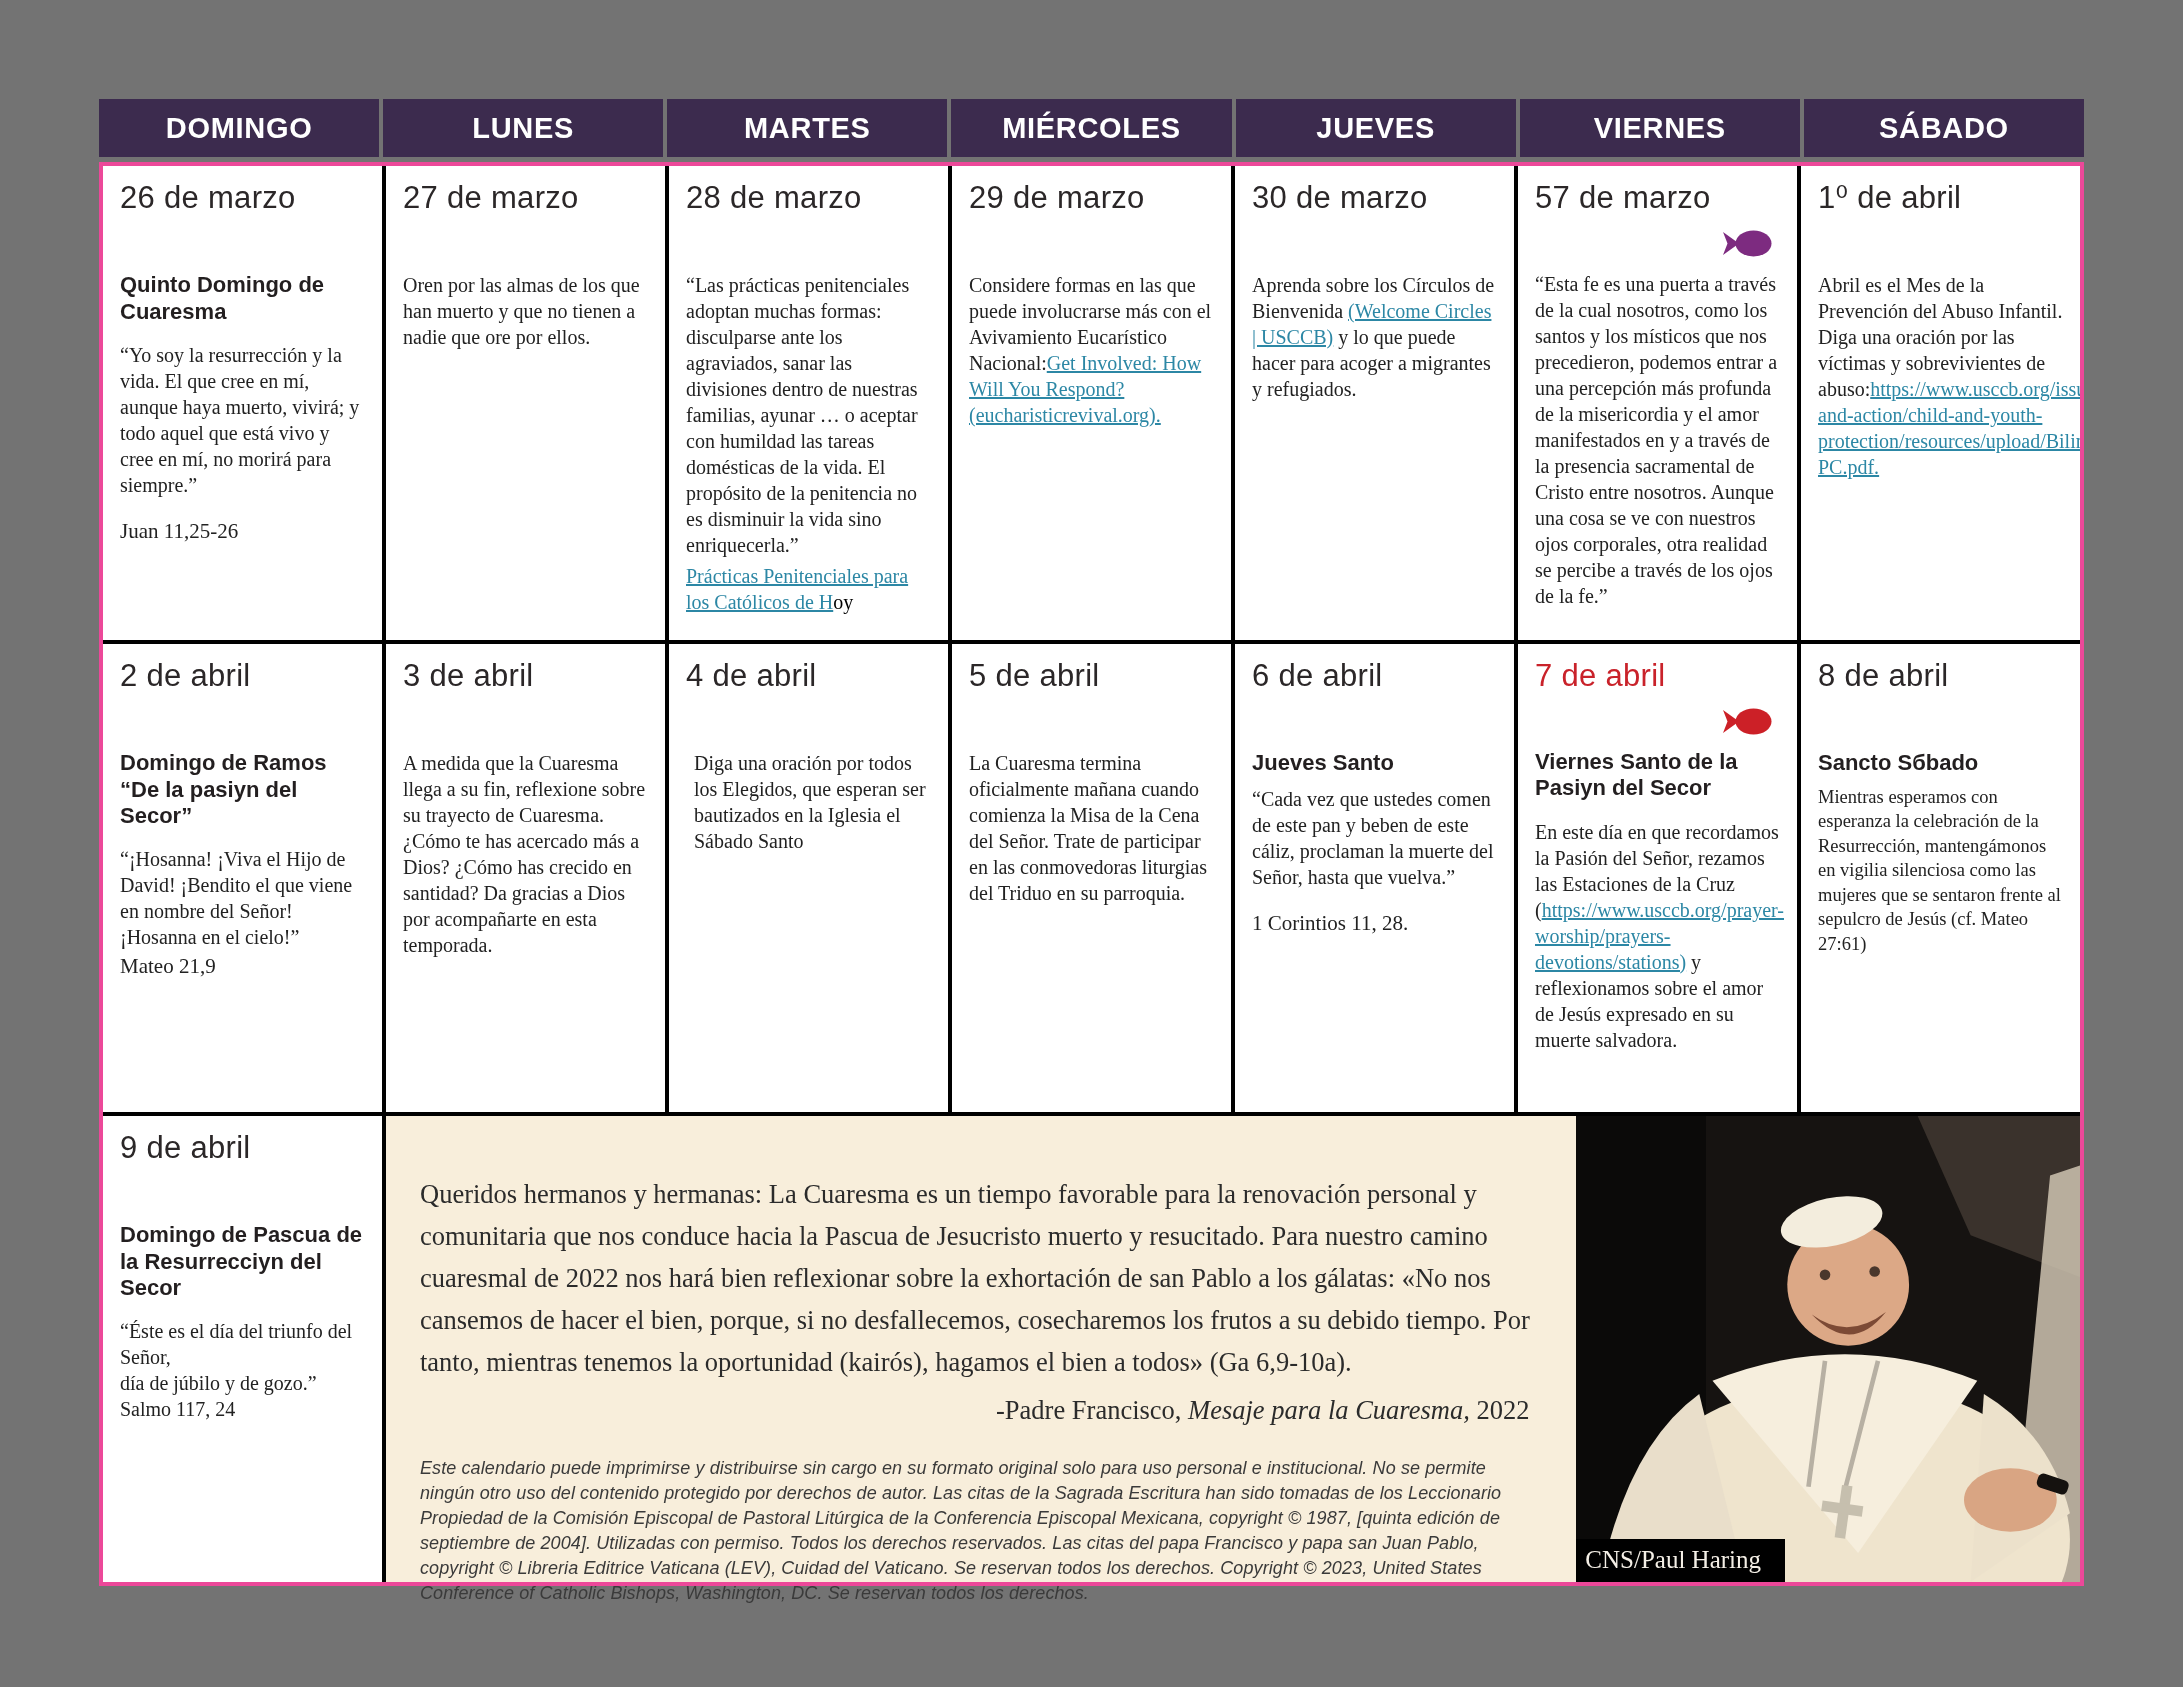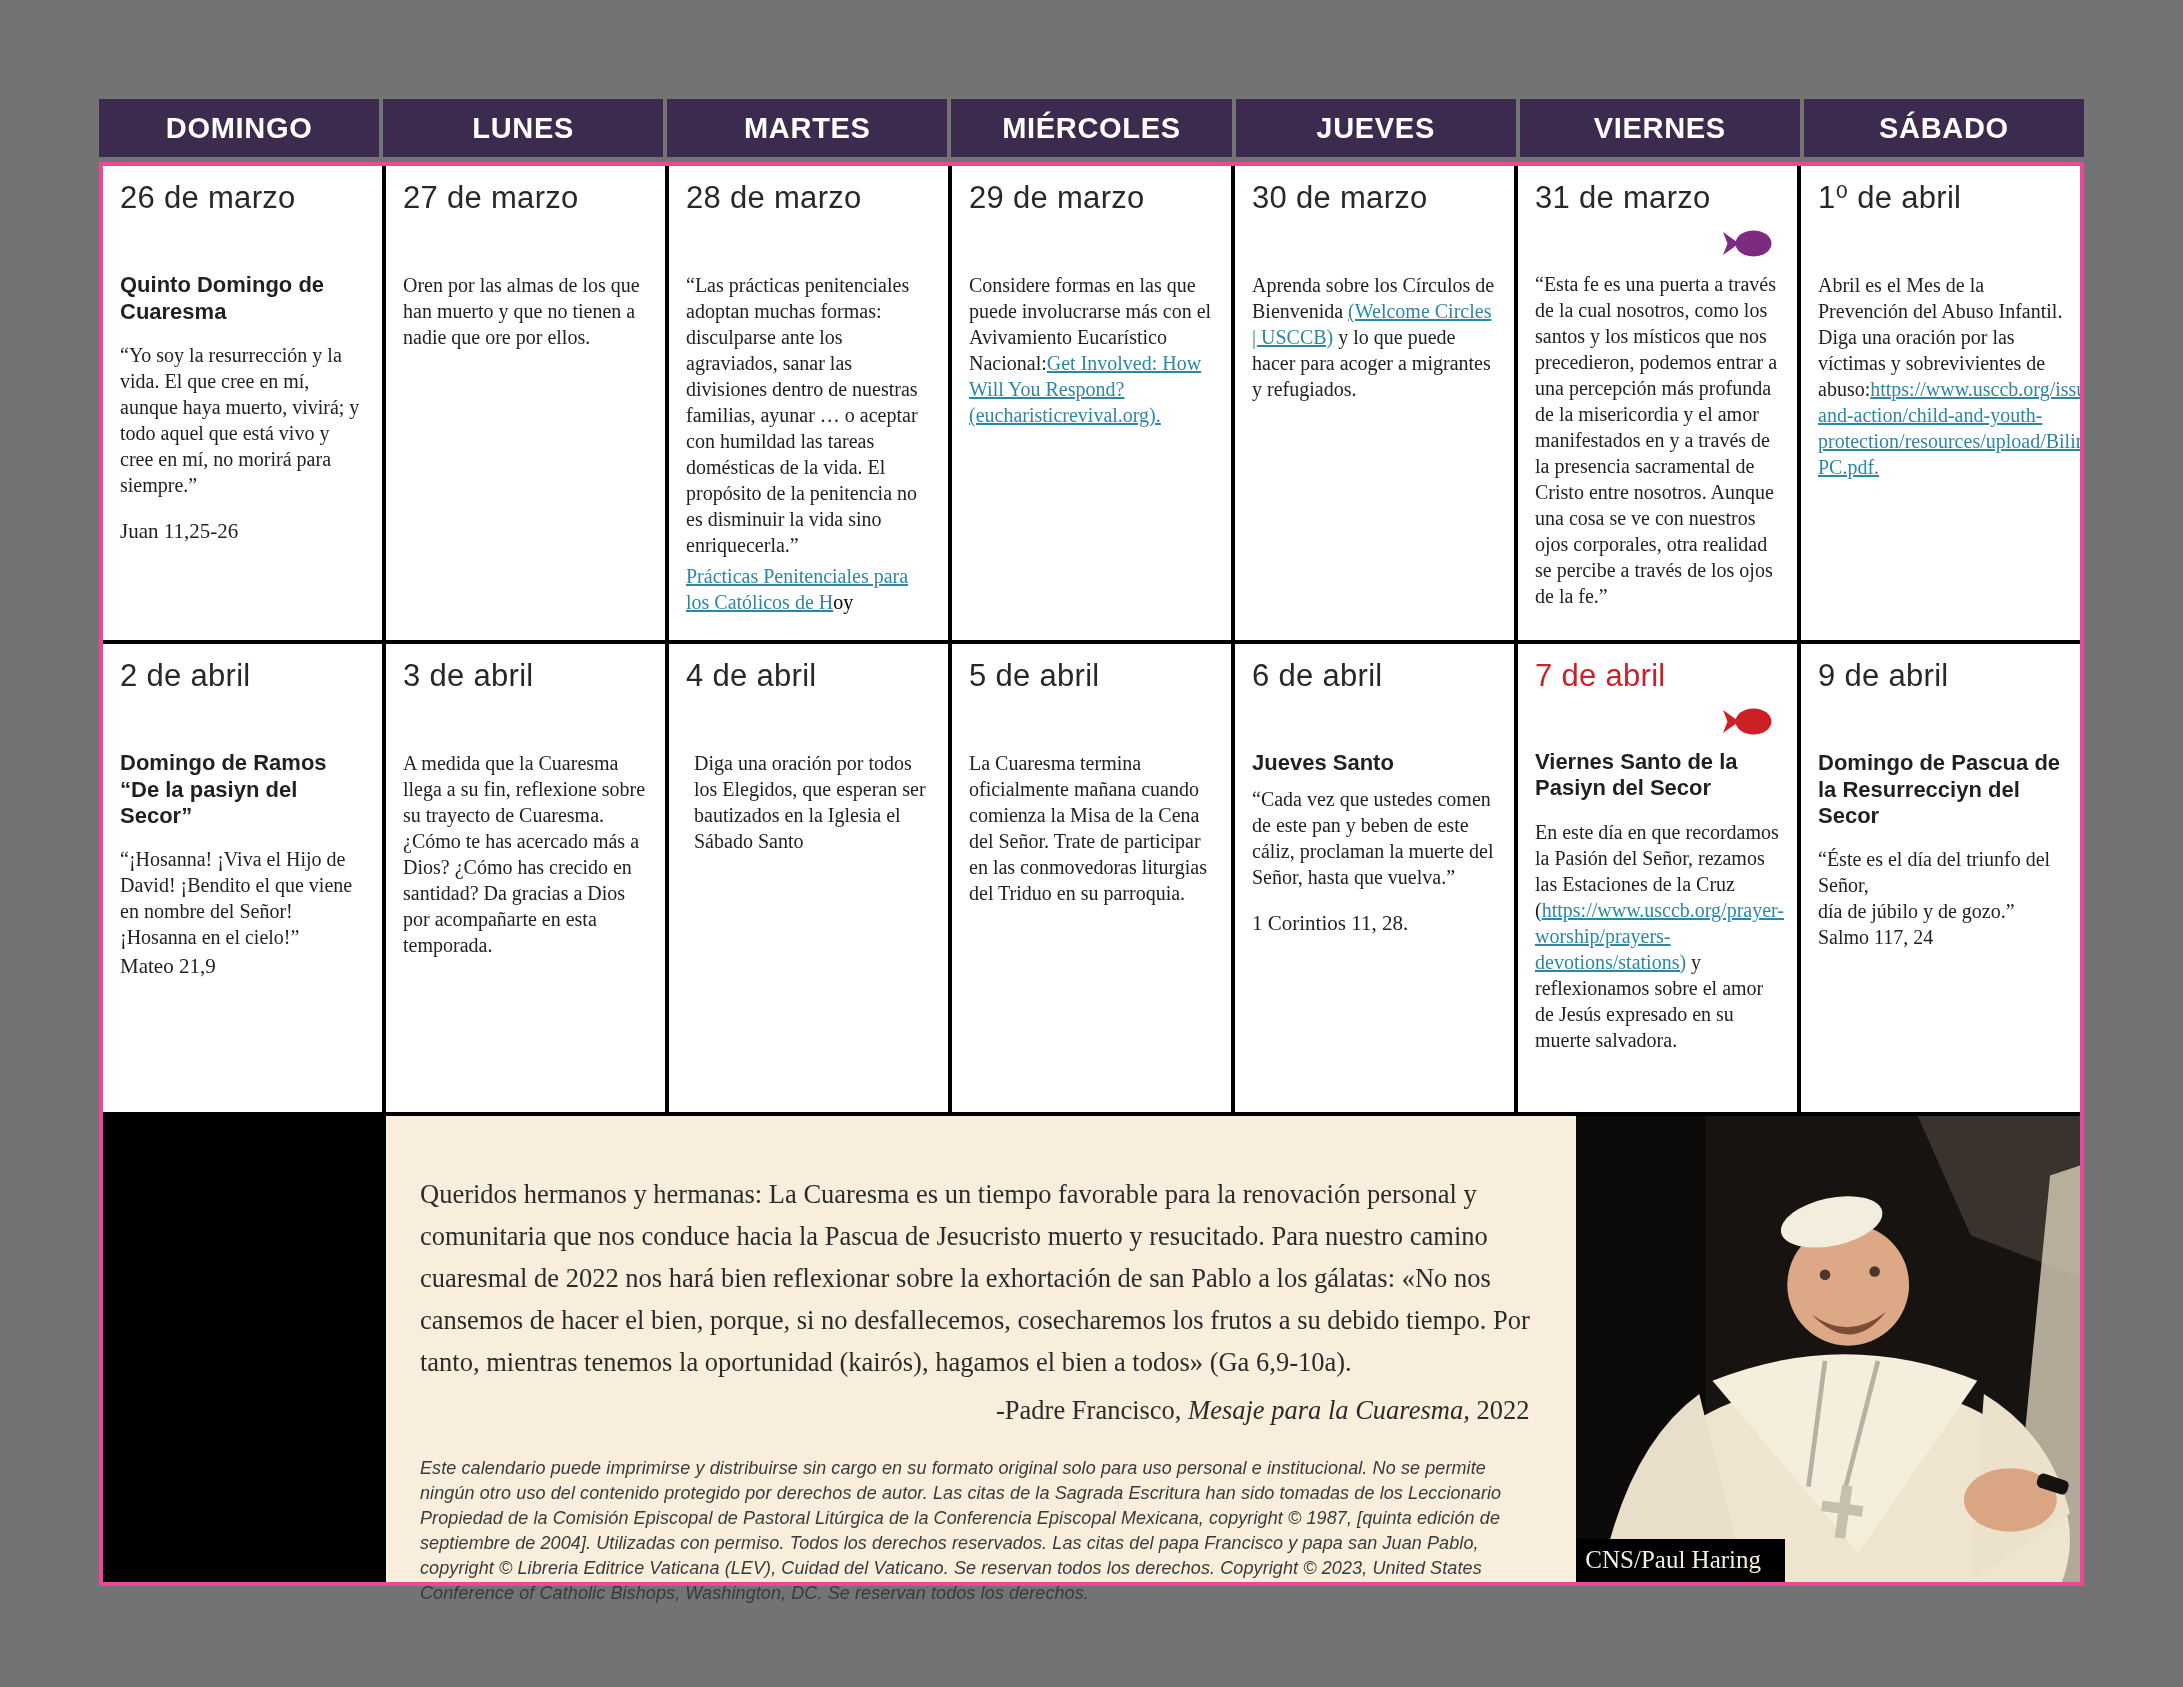--- a/index.html
+++ b/index.html
@@ -81,21 +81,21 @@
         <div class="date">29 de marzo</div>
         <p class="body"><span>Considere formas en las que puede involucrarse más con el Avivamiento Eucarístico Nacional:</span><span class="link">Get Involved: How Will You Respond? (eucharisticrevival.org).</span></p>
       </div>
 
       <div class="cell">
         <div class="date">30 de marzo</div>
         <p class="body"><span>Aprenda sobre los Círculos de Bienvenida </span><span class="link">(Welcome Circles | USCCB)</span><span> y lo que puede hacer para acoger a migrantes y refugiados.</span></p>
       </div>
 
       <div class="cell has-fish">
-        <div class="date">31 de marzo</div>
+        <div class="date">57 de marzo</div>
         <svg class="fish purple" viewBox="0 0 100 58">
           <path d="M34 29 L2 6 L11 29 L2 52 Z"></path>
           <ellipse cx="63" cy="29" rx="36" ry="26"></ellipse>
         </svg>
         <p class="body">“Esta fe es una puerta a través de la cual nosotros, como los santos y los místicos que nos precedieron, podemos entrar a una percepción más profunda de la misericordia y el amor manifestados en y a través de la presencia sacramental de Cristo entre nosotros. Aunque una cosa se ve con nuestros ojos corporales, otra realidad se percibe a través de los ojos de la fe.”</p>
       </div>
 
       <div class="cell">
         <div class="date">1⁰ de abril</div>
         <p class="body"><span>Abril es el Mes de la Prevención del Abuso Infantil. Diga una oración por las víctimas y sobrevivientes de abuso:</span><span class="link">https://www.usccb.org/issues-and-action/child-and-youth-protection/resources/upload/Bilingual-PC.pdf.</span></p>
@@ -133,20 +133,25 @@
       <div class="cell has-fish">
         <div class="date red">7 de abril</div>
         <svg class="fish red" viewBox="0 0 100 58">
           <path d="M34 29 L2 6 L11 29 L2 52 Z"></path>
           <ellipse cx="63" cy="29" rx="36" ry="26"></ellipse>
         </svg>
         <div class="title">Viernes Santo de la Pasiyn del Secor</div>
         <p class="body"><span>En este día en que recordamos la Pasión del Señor, rezamos las Estaciones de la Cruz (</span><span class="link">https://www.usccb.org/prayer-worship/prayers-devotions/stations)</span><span> y reflexionamos sobre el amor de Jesús expresado en su muerte salvadora.</span></p>
       </div>
 
+      <div class="cell">
+        <div class="date">8 de abril</div>
+        <div class="title" style="margin-bottom:8px">Sancto Sбbado</div>
+        <p class="body" style="font-size:18.5px;line-height:24.5px">Mientras esperamos con esperanza la celebración de la Resurrección, mantengámonos en vigilia silenciosa como las mujeres que se sentaron frente al sepulcro de Jesús (cf. Mateo 27:61)</p>
+      </div>
 
       <div class="cell">
         <div class="date">9 de abril</div>
         <div class="title">Domingo de Pascua de la Resurrecciyn del Secor</div>
         <p class="body pre-line">“Éste es el día del triunfo del Señor,
 día de júbilo y de gozo.”
 Salmo 117, 24</p>
       </div>
 
       <div class="footer-area">

